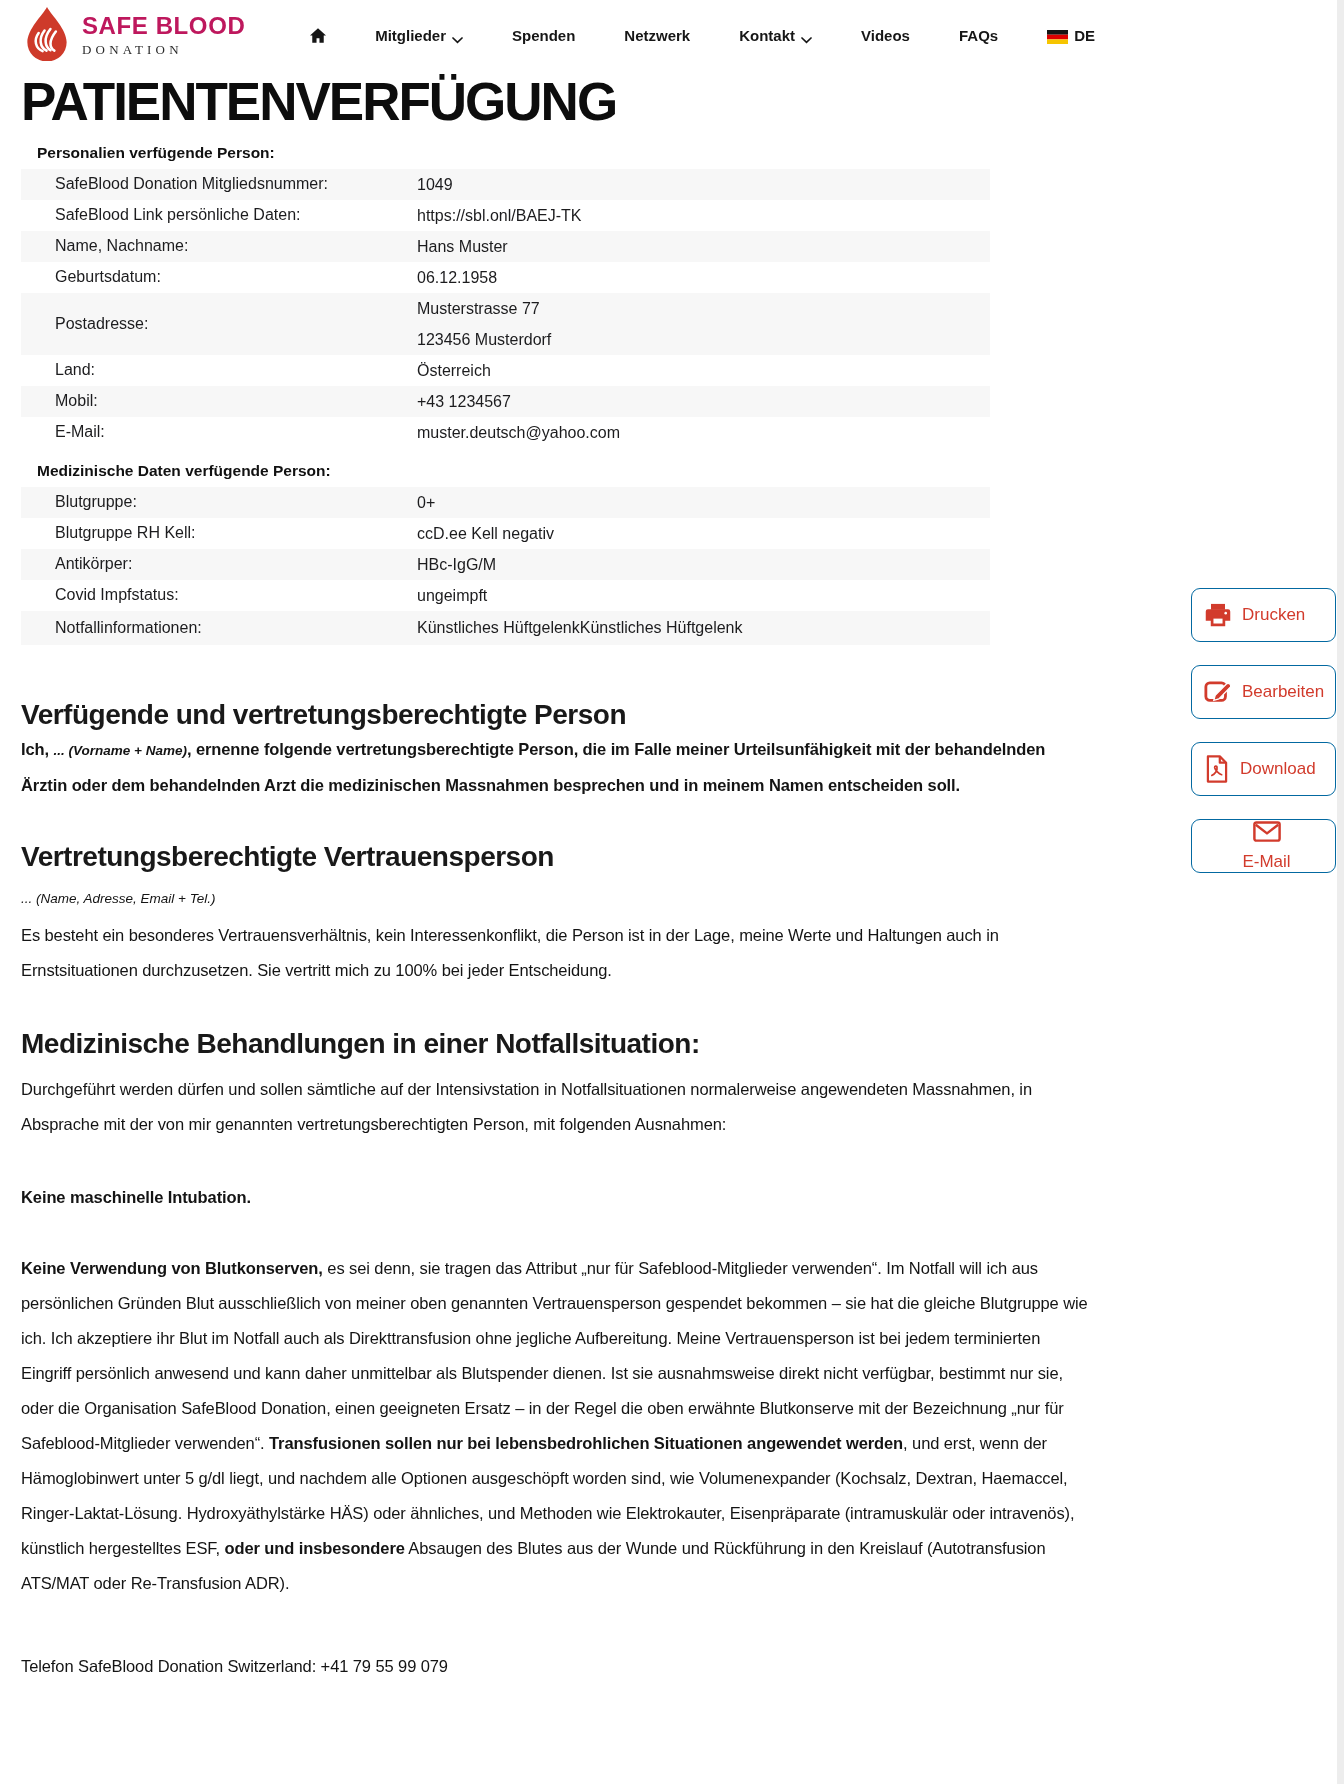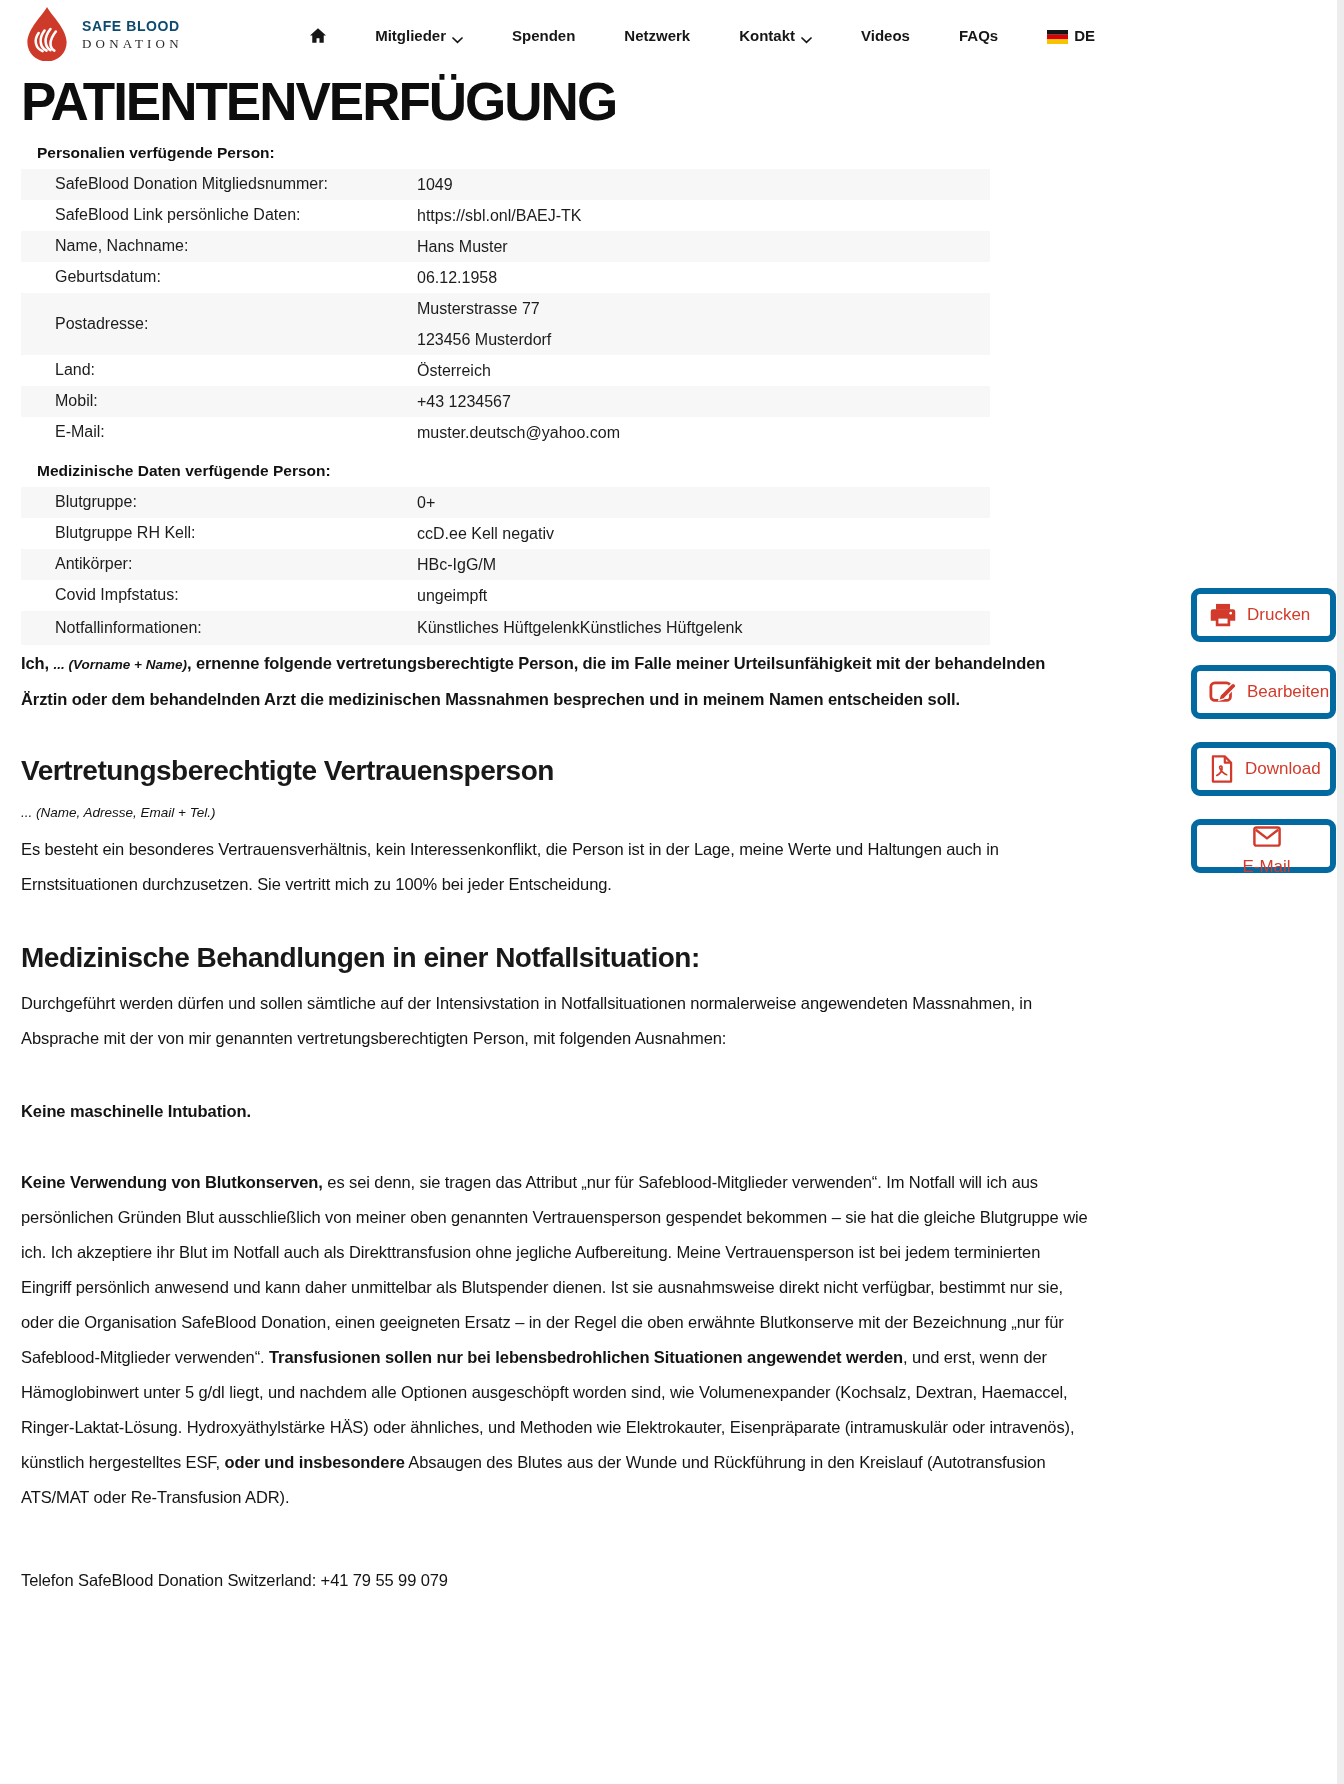--- a/index.html
+++ b/index.html
@@ -4,21 +4,21 @@
 <style>
   * { box-sizing: border-box; }
   html,body { margin:0; padding:0; background:#fff; }
   body { font-family:"Liberation Sans", sans-serif; color:#1c1c1e; }
   .page { position:relative; width:1344px; height:1784px; background:#fff; overflow:hidden; }
 
   
   .site-header { display:flex; align-items:center; height:70px; padding:0 249px 0 25px; background:#fff; }
   .logo { display:flex; align-items:center; gap:13px; cursor:pointer; }
   .brand-text { display:flex; flex-direction:column; }
-  .brand-top { font-size:14px; font-weight:800; letter-spacing:.6px; color:#0c4a6e; }
+  .brand-top { font-size:24px; font-weight:800; letter-spacing:.6px; color:#be185d; }
   .brand-bottom { font-family:"Liberation Serif", serif; font-size:13px; letter-spacing:4.2px; color:#2a2a2a; margin-top:2px; }
   nav { margin-left:auto; display:flex; align-items:center; gap:49px; font-size:15px; font-weight:700; color:#161616; }
   .nav-item { display:flex; align-items:flex-end; gap:6px; cursor:pointer; white-space:nowrap; }
   .nav-item svg { display:block; }
 
   
   main { padding:0 21px; }
   h1 { margin:4px 0 14px; font-size:53px; line-height:1.05; font-weight:700; letter-spacing:-2px; color:#0d0d0d; }
 
   
@@ -26,21 +26,21 @@
   .tbl { width:969px; font-size:16px; }
   .row { display:flex; align-items:center; min-height:31px; }
   .row.alt { background:#f7f7f7; }
   .row .lbl { width:396px; padding-left:34px; flex:none; }
   .row .val { white-space:pre-line; line-height:31px; }
   .row.tall { min-height:62px; }
   .row.last { min-height:34px; }
 
   
   .fab { position:absolute; left:1191px; width:145px; height:54px; background:#fff;
-         border:6px solid #0369a1; border-radius:9px; display:flex; align-items:center;
+         border:1px solid #0369a1; border-radius:9px; display:flex; align-items:center;
          gap:10px; padding-left:12px; color:#d23b2c; font-size:17px; cursor:pointer; z-index:5; }
   .fab svg { flex:none; display:block; }
   .fab-print   { top:588px; }
   .fab-edit    { top:665px; }
   .fab-download{ top:742px; }
   .fab-email   { top:819px;flex-direction:column; }
 
   
   h2 { font-size:28px; font-weight:700; letter-spacing:-.5px; color:#191919; margin:0; }
   .h2-1 { margin-top:54px; }
@@ -190,20 +190,21 @@
       <div class="row">
         <div class="lbl">Covid Impfstatus:</div>
         <div class="val">ungeimpft</div>
       </div>
       <div class="row alt last">
         <div class="lbl">Notfallinformationen:</div>
         <div class="val">Künstliches HüftgelenkKünstliches Hüftgelenk</div>
       </div>
     </div>
 
+    <h2 class="h2-1">Verfügende und vertretungsberechtigte Person</h2>
     <p class="para mt16"><span>Ich, </span><span class="small-italic">... (Vorname + Name)</span><span>, ernenne folgende vertretungsberechtigte Person, die im Falle meiner Urteilsunfähigkeit mit der behandelnden Ärztin oder dem behandelnden Arzt die medizinischen Massnahmen besprechen und in meinem Namen entscheiden soll.</span></p>
 
     <h2 class="h2-2">Vertretungsberechtigte Vertrauensperson</h2>
     <p class="note">... (Name, Adresse, Email + Tel.)</p>
     <p class="para mt12">Es besteht ein besonderes Vertrauensverhältnis, kein Interessenkonflikt, die Person ist in der Lage, meine Werte und Haltungen auch in Ernstsituationen durchzusetzen. Sie vertritt mich zu 100% bei jeder Entscheidung.</p>
 
     <h2 class="h2-3">Medizinische Behandlungen in einer Notfallsituation:</h2>
     <p class="para mt12">Durchgeführt werden dürfen und sollen sämtliche auf der Intensivstation in Notfallsituationen normalerweise angewendeten Massnahmen, in Absprache mit der von mir genannten vertretungsberechtigten Person, mit folgenden Ausnahmen:</p>
     <p class="para boldline">Keine maschinelle Intubation.</p>
     <p class="para mt36"><b>Keine Verwendung von Blutkonserven,</b><span> es sei denn, sie tragen das Attribut „nur für Safeblood-Mitglieder verwenden“. Im Notfall will ich aus persönlichen Gründen Blut ausschließlich von meiner oben genannten Vertrauensperson gespendet bekommen – sie hat die gleiche Blutgruppe wie ich. Ich akzeptiere ihr Blut im Notfall auch als Direkttransfusion ohne jegliche Aufbereitung. Meine Vertrauensperson ist bei jedem terminierten Eingriff persönlich anwesend und kann daher unmittelbar als Blutspender dienen. Ist sie ausnahmsweise direkt nicht verfügbar, bestimmt nur sie, oder die Organisation SafeBlood Donation, einen geeigneten Ersatz – in der Regel die oben erwähnte Blutkonserve mit der Bezeichnung „nur für Safeblood-Mitglieder verwenden“. </span><b>Transfusionen sollen nur bei lebensbedrohlichen Situationen angewendet werden</b><span>, und erst, wenn der Hämoglobinwert unter 5 g/dl liegt, und nachdem alle Optionen ausgeschöpft worden sind, wie Volumenexpander (Kochsalz, Dextran, Haemaccel, Ringer-Laktat-Lösung. Hydroxyäthylstärke HÄS) oder ähnliches, und Methoden wie Elektrokauter, Eisenpräparate (intramuskulär oder intravenös), künstlich hergestelltes ESF, </span><b>oder und insbesondere</b><span> Absaugen des Blutes aus der Wunde und Rückführung in den Kreislauf (Autotransfusion ATS/MAT oder Re-Transfusion ADR).</span></p>

